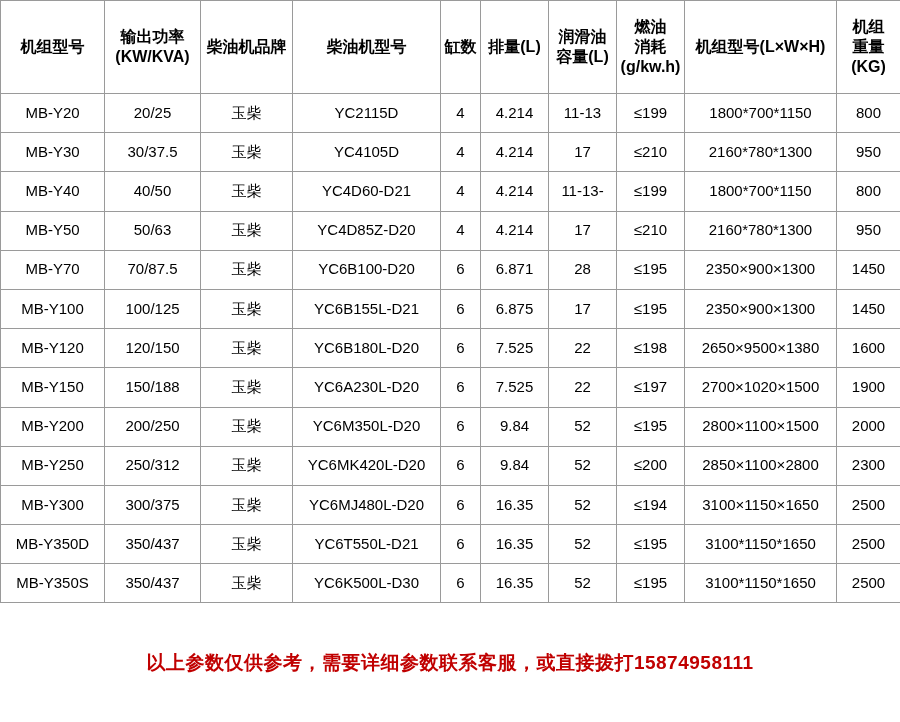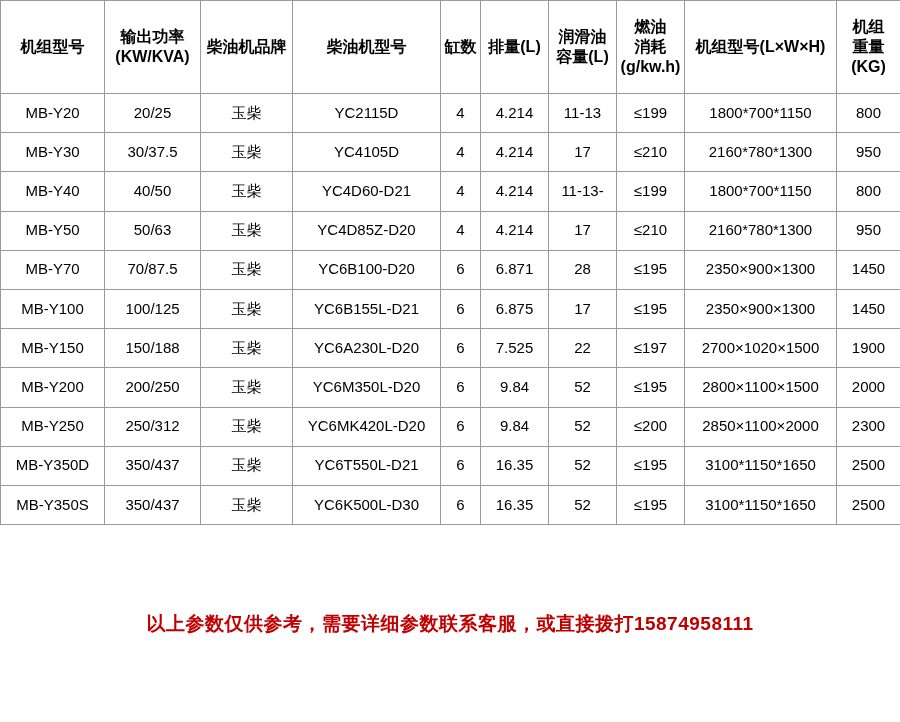--- a/index.html
+++ b/index.html
@@ -208,20 +208,32 @@
           <td class="brand">玉柴</td>
           <td class="engine-model">YC6B155L-D21</td>
           <td class="cylinders">6</td>
           <td class="displacement">6.875</td>
           <td class="oil-capacity">17</td>
           <td class="fuel-consumption">≤195</td>
           <td class="dimensions">2350×900×1300</td>
           <td class="weight">1450</td>
         </tr>
         <tr>
+          <td class="model">MB-Y120</td>
+          <td class="power">120/150</td>
+          <td class="brand">玉柴</td>
+          <td class="engine-model">YC6B180L-D20</td>
+          <td class="cylinders">6</td>
+          <td class="displacement">7.525</td>
+          <td class="oil-capacity">22</td>
+          <td class="fuel-consumption">≤198</td>
+          <td class="dimensions">2650×9500×1380</td>
+          <td class="weight">1600</td>
+        </tr>
+        <tr>
           <td class="model">MB-Y150</td>
           <td class="power">150/188</td>
           <td class="brand">玉柴</td>
           <td class="engine-model">YC6A230L-D20</td>
           <td class="cylinders">6</td>
           <td class="displacement">7.525</td>
           <td class="oil-capacity">22</td>
           <td class="fuel-consumption">≤197</td>
           <td class="dimensions">2700×1020×1500</td>
           <td class="weight">1900</td>
@@ -240,22 +252,34 @@
         </tr>
         <tr>
           <td class="model">MB-Y250</td>
           <td class="power">250/312</td>
           <td class="brand">玉柴</td>
           <td class="engine-model">YC6MK420L-D20</td>
           <td class="cylinders">6</td>
           <td class="displacement">9.84</td>
           <td class="oil-capacity">52</td>
           <td class="fuel-consumption">≤200</td>
-          <td class="dimensions">2850×1100×2000</td>
+          <td class="dimensions">2850×1100×2800</td>
           <td class="weight">2300</td>
+        </tr>
+        <tr>
+          <td class="model">MB-Y300</td>
+          <td class="power">300/375</td>
+          <td class="brand">玉柴</td>
+          <td class="engine-model">YC6MJ480L-D20</td>
+          <td class="cylinders">6</td>
+          <td class="displacement">16.35</td>
+          <td class="oil-capacity">52</td>
+          <td class="fuel-consumption">≤194</td>
+          <td class="dimensions">3100×1150×1650</td>
+          <td class="weight">2500</td>
         </tr>
         <tr>
           <td class="model">MB-Y350D</td>
           <td class="power">350/437</td>
           <td class="brand">玉柴</td>
           <td class="engine-model">YC6T550L-D21</td>
           <td class="cylinders">6</td>
           <td class="displacement">16.35</td>
           <td class="oil-capacity">52</td>
           <td class="fuel-consumption">≤195</td>

